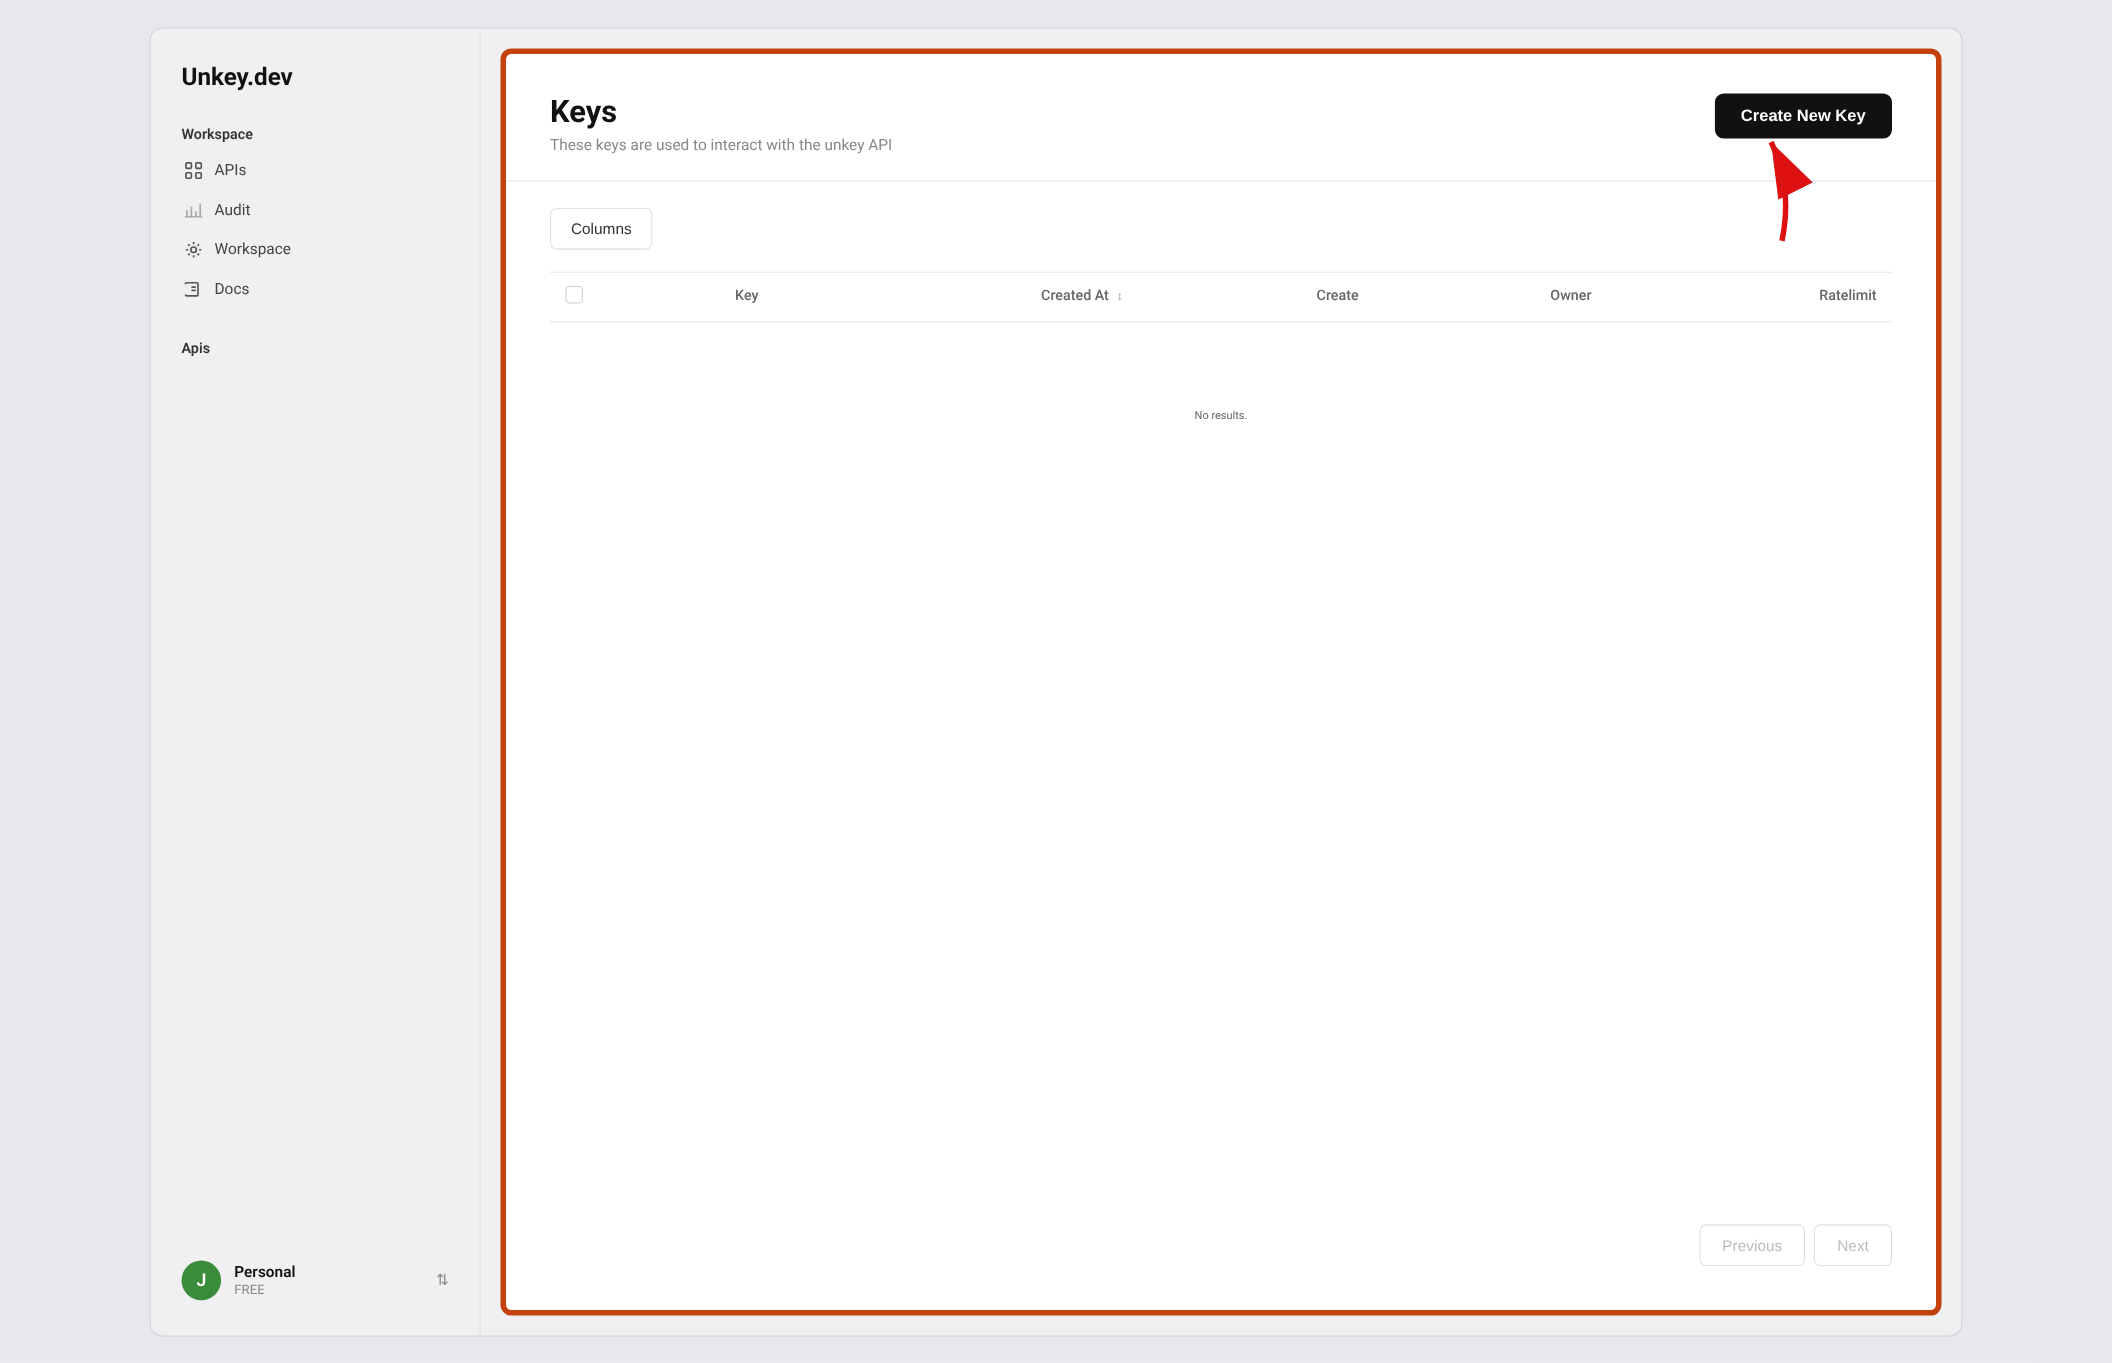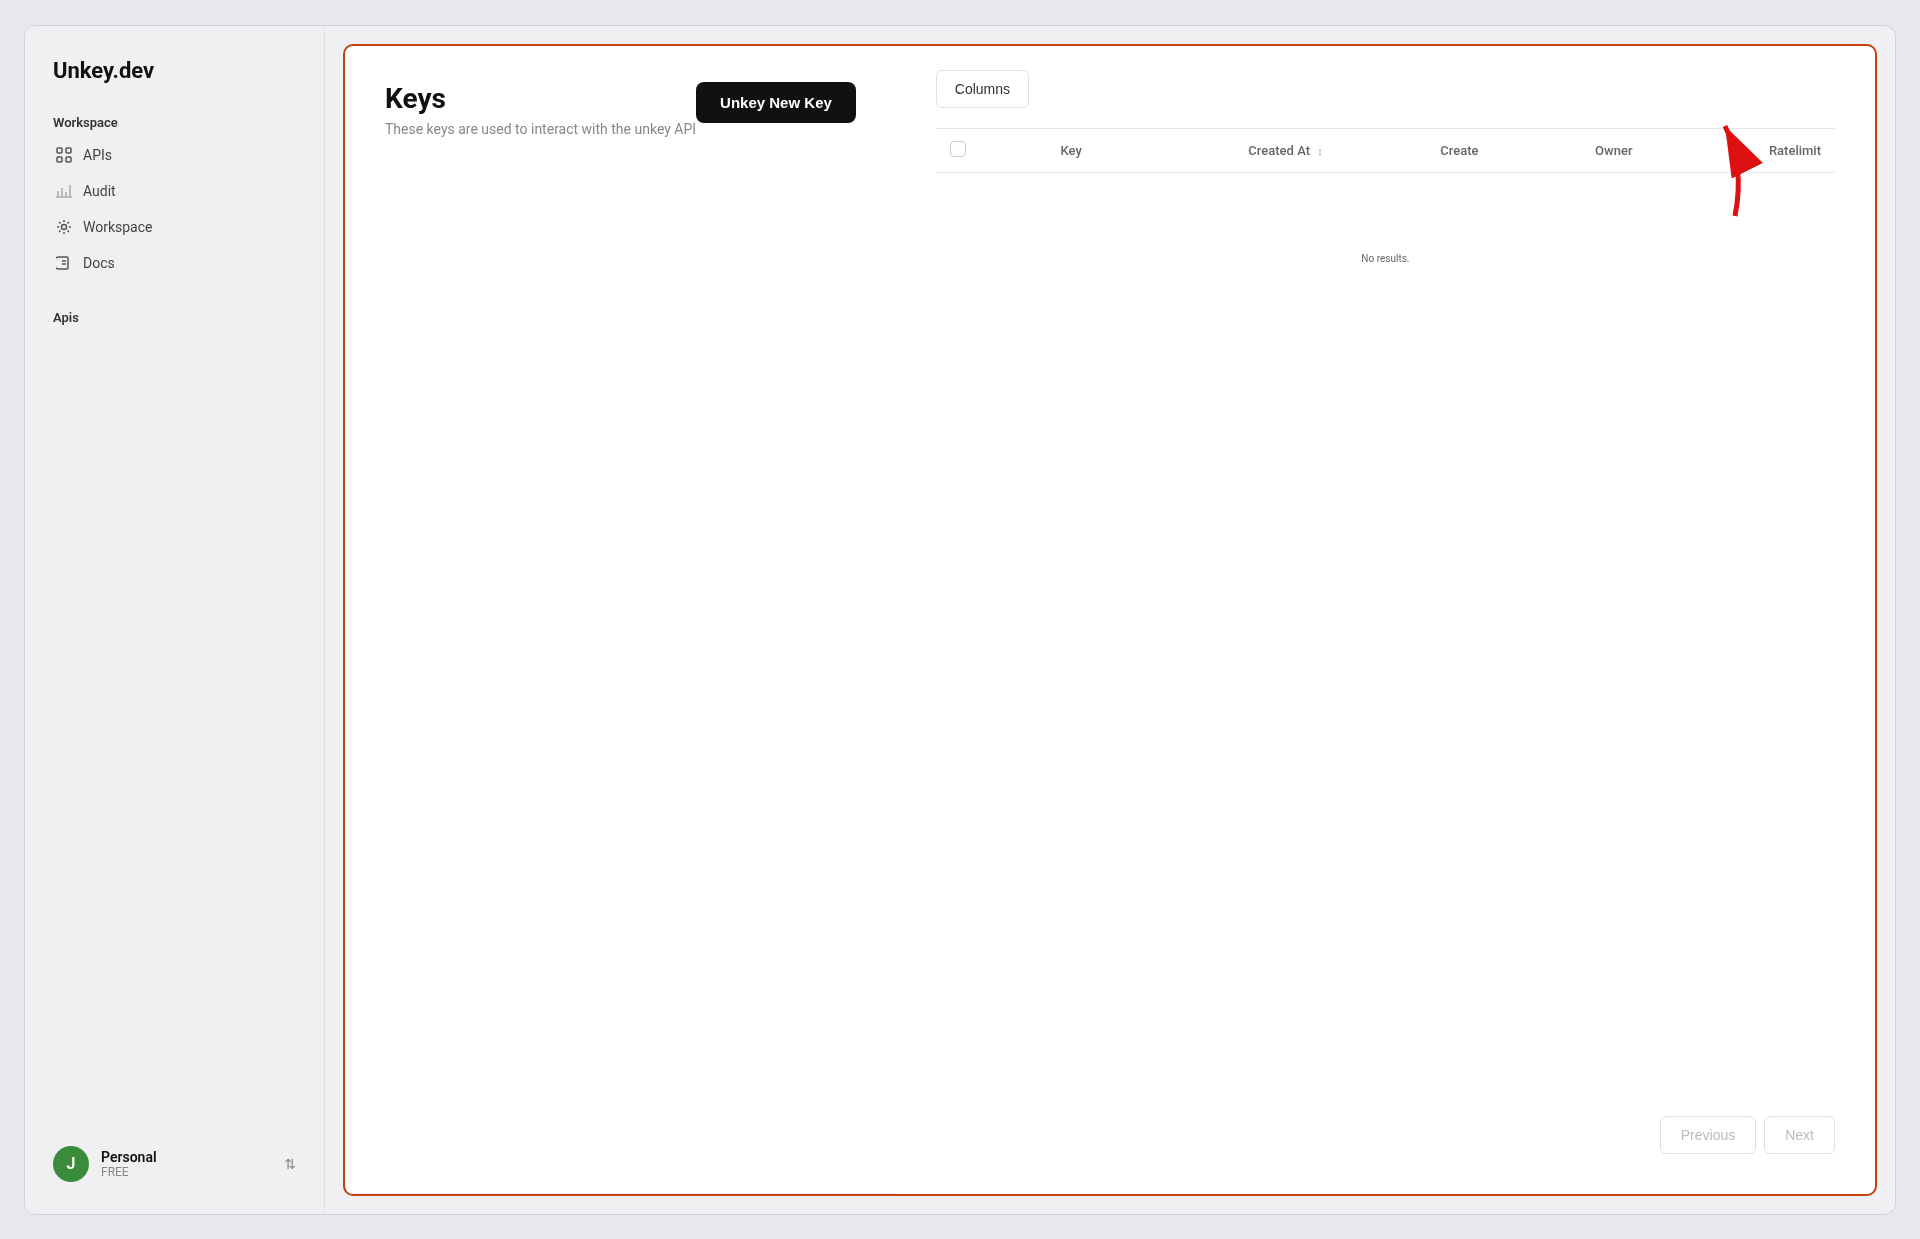--- a/index.html
+++ b/index.html
@@ -7,21 +7,21 @@
       font-family: -apple-system, BlinkMacSystemFont, 'Segoe UI', Roboto, sans-serif;
       background: #e8e8ec;
       width: 1920px;
       height: 1239px;
       display: flex;
       align-items: center;
       justify-content: center;
       overflow: hidden;
     }
     .app-container {
-      width: 1872px;
+      width: 1648px;
       height: 1190px;
       display: flex;
       background: #f0f0f2;
       border-radius: 12px;
       border: 1px solid #d0d0d8;
       overflow: hidden;
     }
     
     .sidebar {
       width: 300px;
@@ -94,23 +94,23 @@
     .footer-name { font-size: 14px; font-weight: 600; color: #111; }
     .footer-plan { font-size: 12px; color: #888; }
     .footer-chevron { color: #888; font-size: 14px; }
 
     
     .main-content {
       flex: 1;
       background: white;
       margin: 18px;
       border-radius: 10px;
-      border: 2px solid #c2410c;
-      display: flex;
-      flex-direction: row;
+      border: 5px solid #c2410c;
+      display: flex;
+      flex-direction: column;
       overflow: hidden;
       position: relative;
     }
     .main-header {
       display: flex;
       align-items: flex-start;
       justify-content: space-between;
       padding: 36px 40px 24px 40px;
       border-bottom: 1px solid #e8e8ec;
     }
@@ -310,21 +310,21 @@
     </div>
   </aside>
 
   <main class="main-content">
 
     <div class="main-header">
       <div>
         <div class="page-title">Keys</div>
         <div class="page-subtitle">These keys are used to interact with the unkey API</div>
       </div>
-      <button class="create-btn">Unkey New Key</button>
+      <button class="create-btn">Create New Key</button>
     </div>
 
     <div class="arrow-annotation">
       <svg width="100" height="120" viewBox="0 0 100 120">
         <defs>
           <marker id="arrowhead" markerWidth="10" markerHeight="7" refX="10" refY="3.5" orient="auto">
             <polygon points="0 0, 10 3.5, 0 7" fill="#dd1111"></polygon>
           </marker>
         </defs>
         <path d="M 70 110 Q 80 60 60 20" stroke="#dd1111" stroke-width="5" fill="none" marker-end="url(#arrowhead)"></path>

